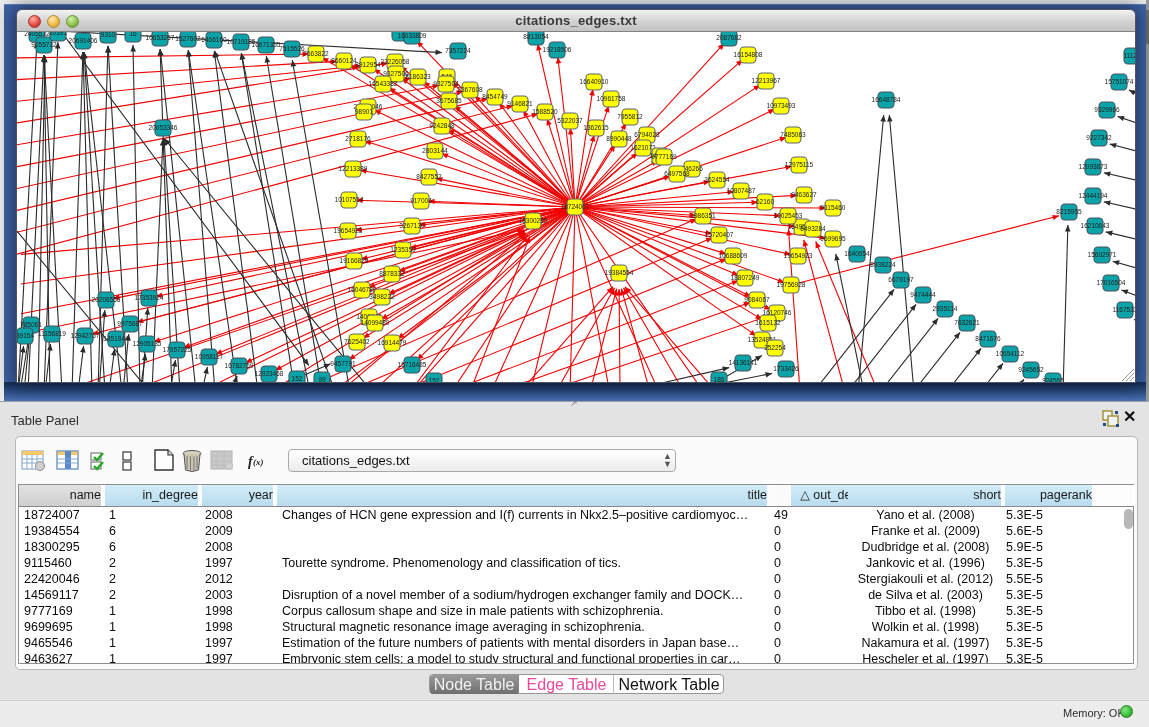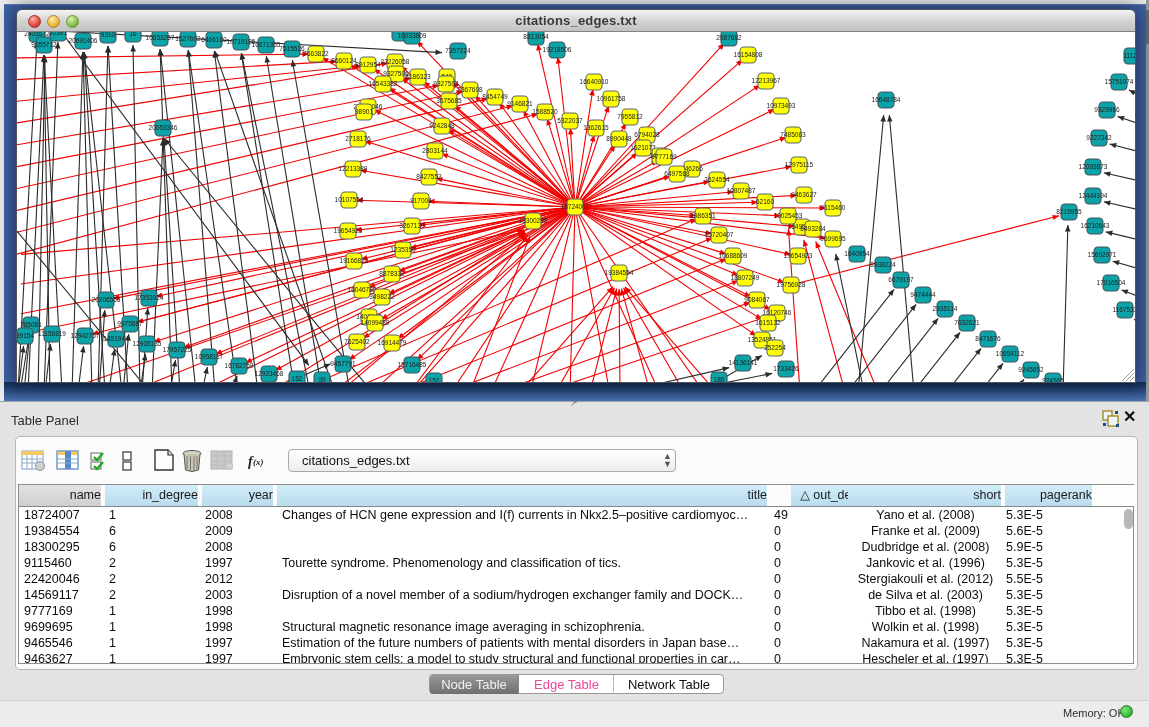--- a/index.html
+++ b/index.html
@@ -25,21 +25,21 @@
 #hc1{left:86px;width:95px}#hc2{left:183px;width:73px}#hc3{left:258px;width:492px}
 #hc4{left:772px;width:75px;text-align:right;padding-left:8px}#hc5{left:829px;width:155px}#hc6{left:986px;width:89px}
 #hc7{left:1077px;width:39px;background:#fdfdfd}
 #tbody{position:absolute;left:3px;top:69px;width:1116px;height:157px;background:#fff;border:1px solid #8e8e8e;border-top:none;overflow:hidden;font-size:12.5px;color:#0c0c0c}
 .tr{position:relative;height:16px;line-height:16px;white-space:nowrap}
 .tr div{position:absolute;top:0;height:16px;overflow:hidden}
 .c0{left:5px;width:80px}.c1{left:90px;width:90px}.c2{left:186px;width:70px}
 .c3{left:263px;width:486px}.c4{left:755px;width:70px}
 .c5{left:829px;width:155px;text-align:center}.c6{left:987px;width:85px}
 #scrollt{position:absolute;left:1106px;top:71px;width:9px;height:20px;background:#b8b8b8;border-radius:5px}
-#tabs{position:absolute;left:429px;top:674px;width:295px;height:20px;border:1px solid #979797;border-radius:4px;background:#fff;font-size:13px;line-height:19px;text-align:center}
+#tabs{position:absolute;left:429px;top:674px;width:295px;height:20px;border:1px solid #979797;border-radius:4px;background:#fff;font-size:16px;line-height:19px;text-align:center}
 #tab1{position:absolute;left:0;top:0;width:89px;height:19px;background:linear-gradient(#999,#6f6f6f);color:#f2f2f2;border-radius:3px 0 0 3px;border-right:1px solid #888}
 #tab2{position:absolute;left:90px;top:0;width:94px;height:19px;color:#ec4899;border-right:1px solid #bbb}
 #tab3{position:absolute;left:185px;top:0;width:108px;height:19px;color:#111}
 #sbar{position:absolute;left:0;top:700px;width:1149px;height:27px;background:#ececec;border-top:1px solid #cfcfcf}
 #mem{position:absolute;left:1063px;top:707px;font-size:11px;color:#2c2c2c}
 #memdot{position:absolute;left:1120px;top:705px;width:13px;height:13px;border-radius:50%;background:radial-gradient(circle at 4px 4px,#7fe87f,#2eb62e 70%,#1f8f1f);border:1px solid #2b7a2b}
 .ticon{position:absolute;top:449px}
 #dd{position:absolute;left:288px;top:449px;width:388px;height:23px;background:linear-gradient(#fff,#ececec);border:1px solid #a9a9a9;border-radius:4px;font-size:13px;color:#111;line-height:22px;padding-left:13px}
 #ddar{position:absolute;left:663px;top:452px;font-size:9px;color:#555;line-height:8px;text-align:center}
 #grip{position:absolute;left:570px;top:398px;color:#777;font-size:9px}
@@ -846,20 +846,21 @@
       <div class="c2">2003</div>
       <div class="c3">Disruption of a novel member of a sodium/hydrogen exchanger family and DOCK…</div>
       <div class="c4">0</div>
       <div class="c5">de Silva et al. (2003)</div>
       <div class="c6">5.3E-5</div>
     </div>
     <div class="tr">
       <div class="c0">9777169</div>
       <div class="c1">1</div>
       <div class="c2">1998</div>
+      <div class="c3">Corpus callosum shape and size in male patients with schizophrenia.</div>
       <div class="c4">0</div>
       <div class="c5">Tibbo et al. (1998)</div>
       <div class="c6">5.3E-5</div>
     </div>
     <div class="tr">
       <div class="c0">9699695</div>
       <div class="c1">1</div>
       <div class="c2">1998</div>
       <div class="c3">Structural magnetic resonance image averaging in schizophrenia.</div>
       <div class="c4">0</div>

